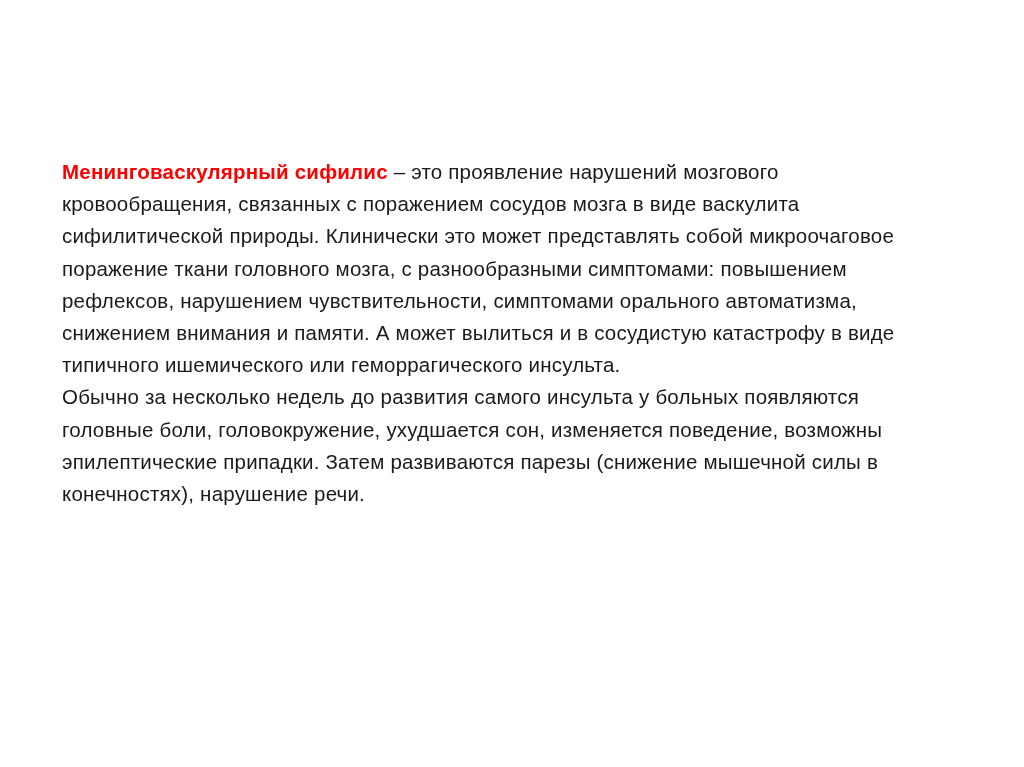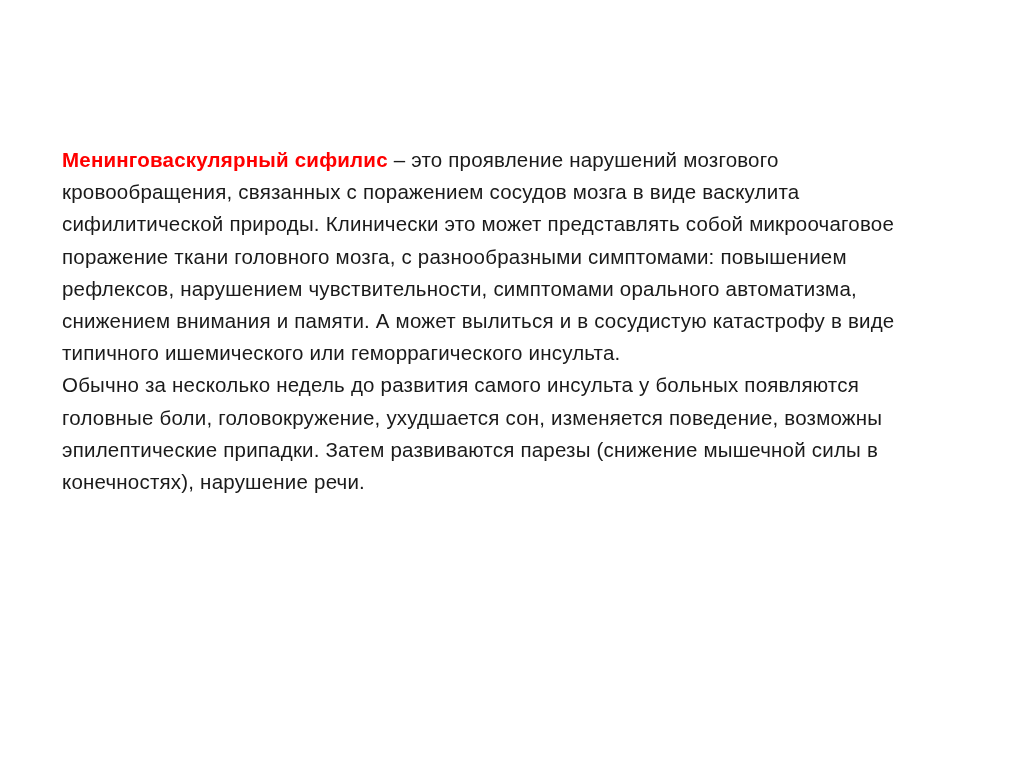--- a/index.html
+++ b/index.html
@@ -16,21 +16,21 @@
   .slide {
     position: relative;
     width: 1024px;
     height: 767px;
     background: #ffffff;
     box-sizing: border-box;
   }
   .content-block {
     position: absolute;
     left: 62px;
-    top: 144px;
+    top: 156px;
     width: 856px;
   }
   .para {
     margin: 0;
     font-size: 20.5px;
     line-height: 32.2px;
     color: #1a1a1a;
     text-align: left;
     letter-spacing: 0.01em;
   }

